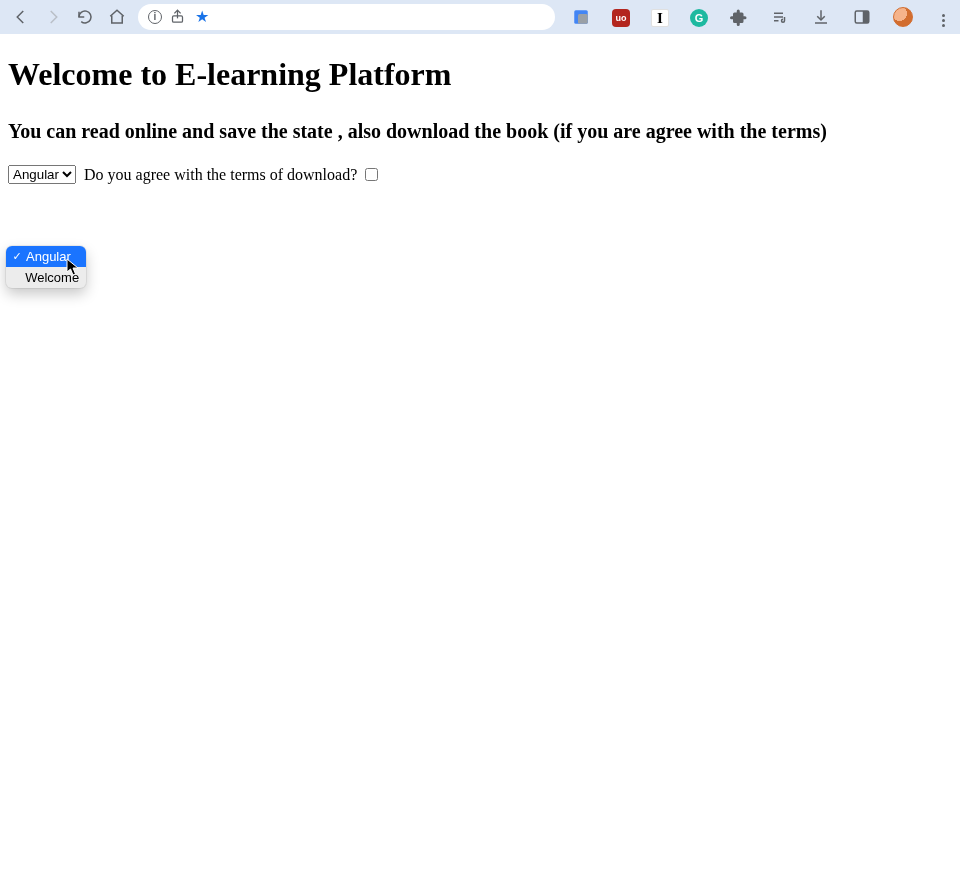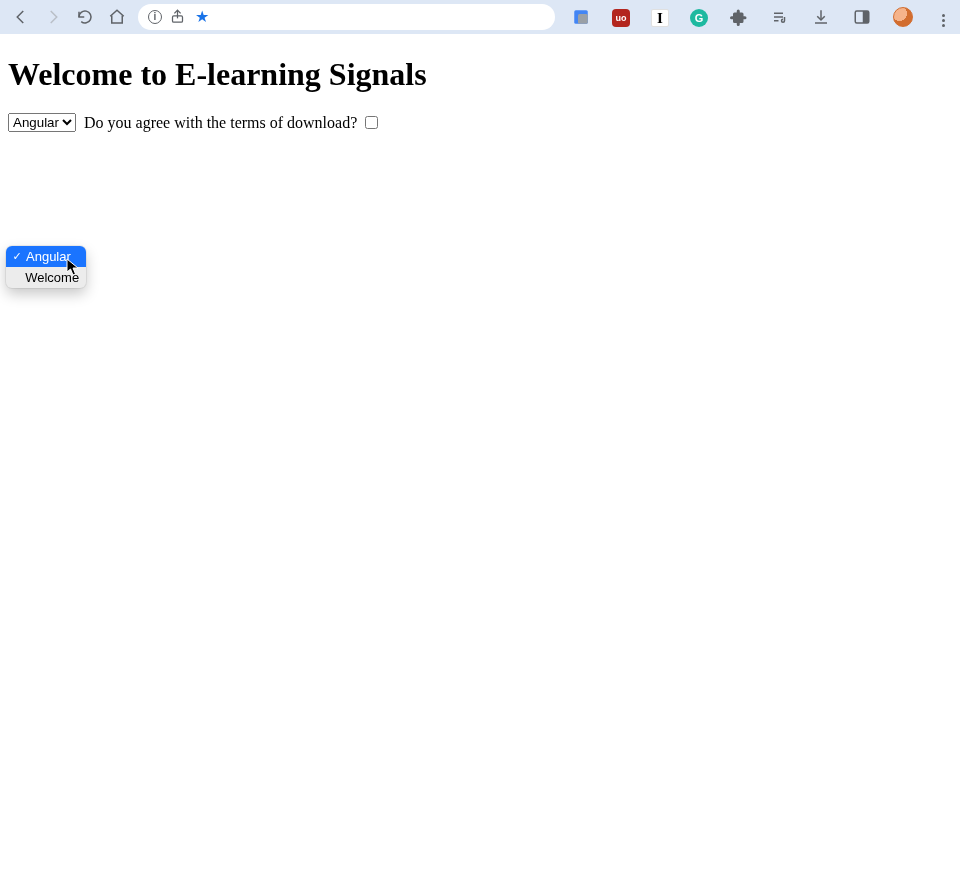--- a/index.html
+++ b/index.html
@@ -255,21 +255,22 @@
       <div class="dots">
           <span></span>
           <span></span>
           <span></span>
         </div>
     </div>
   </div>
 </div>
 
 <div class="page">
-  <h1>Welcome to E-learning Signals</h1>
+  <h1>Welcome to E-learning Platform</h1>
+  <h3>You can read online and save the state , also download the book (if you are agree with the terms)</h3>
 
   <div class="form-row">
 
     <select class="native-select">
       <option>Angular</option>
       <option>Signals</option>
     </select>
 
     <span class="terms-label">Do you agree with the terms of download?</span>
     <input type="checkbox" class="terms-check" style="">

